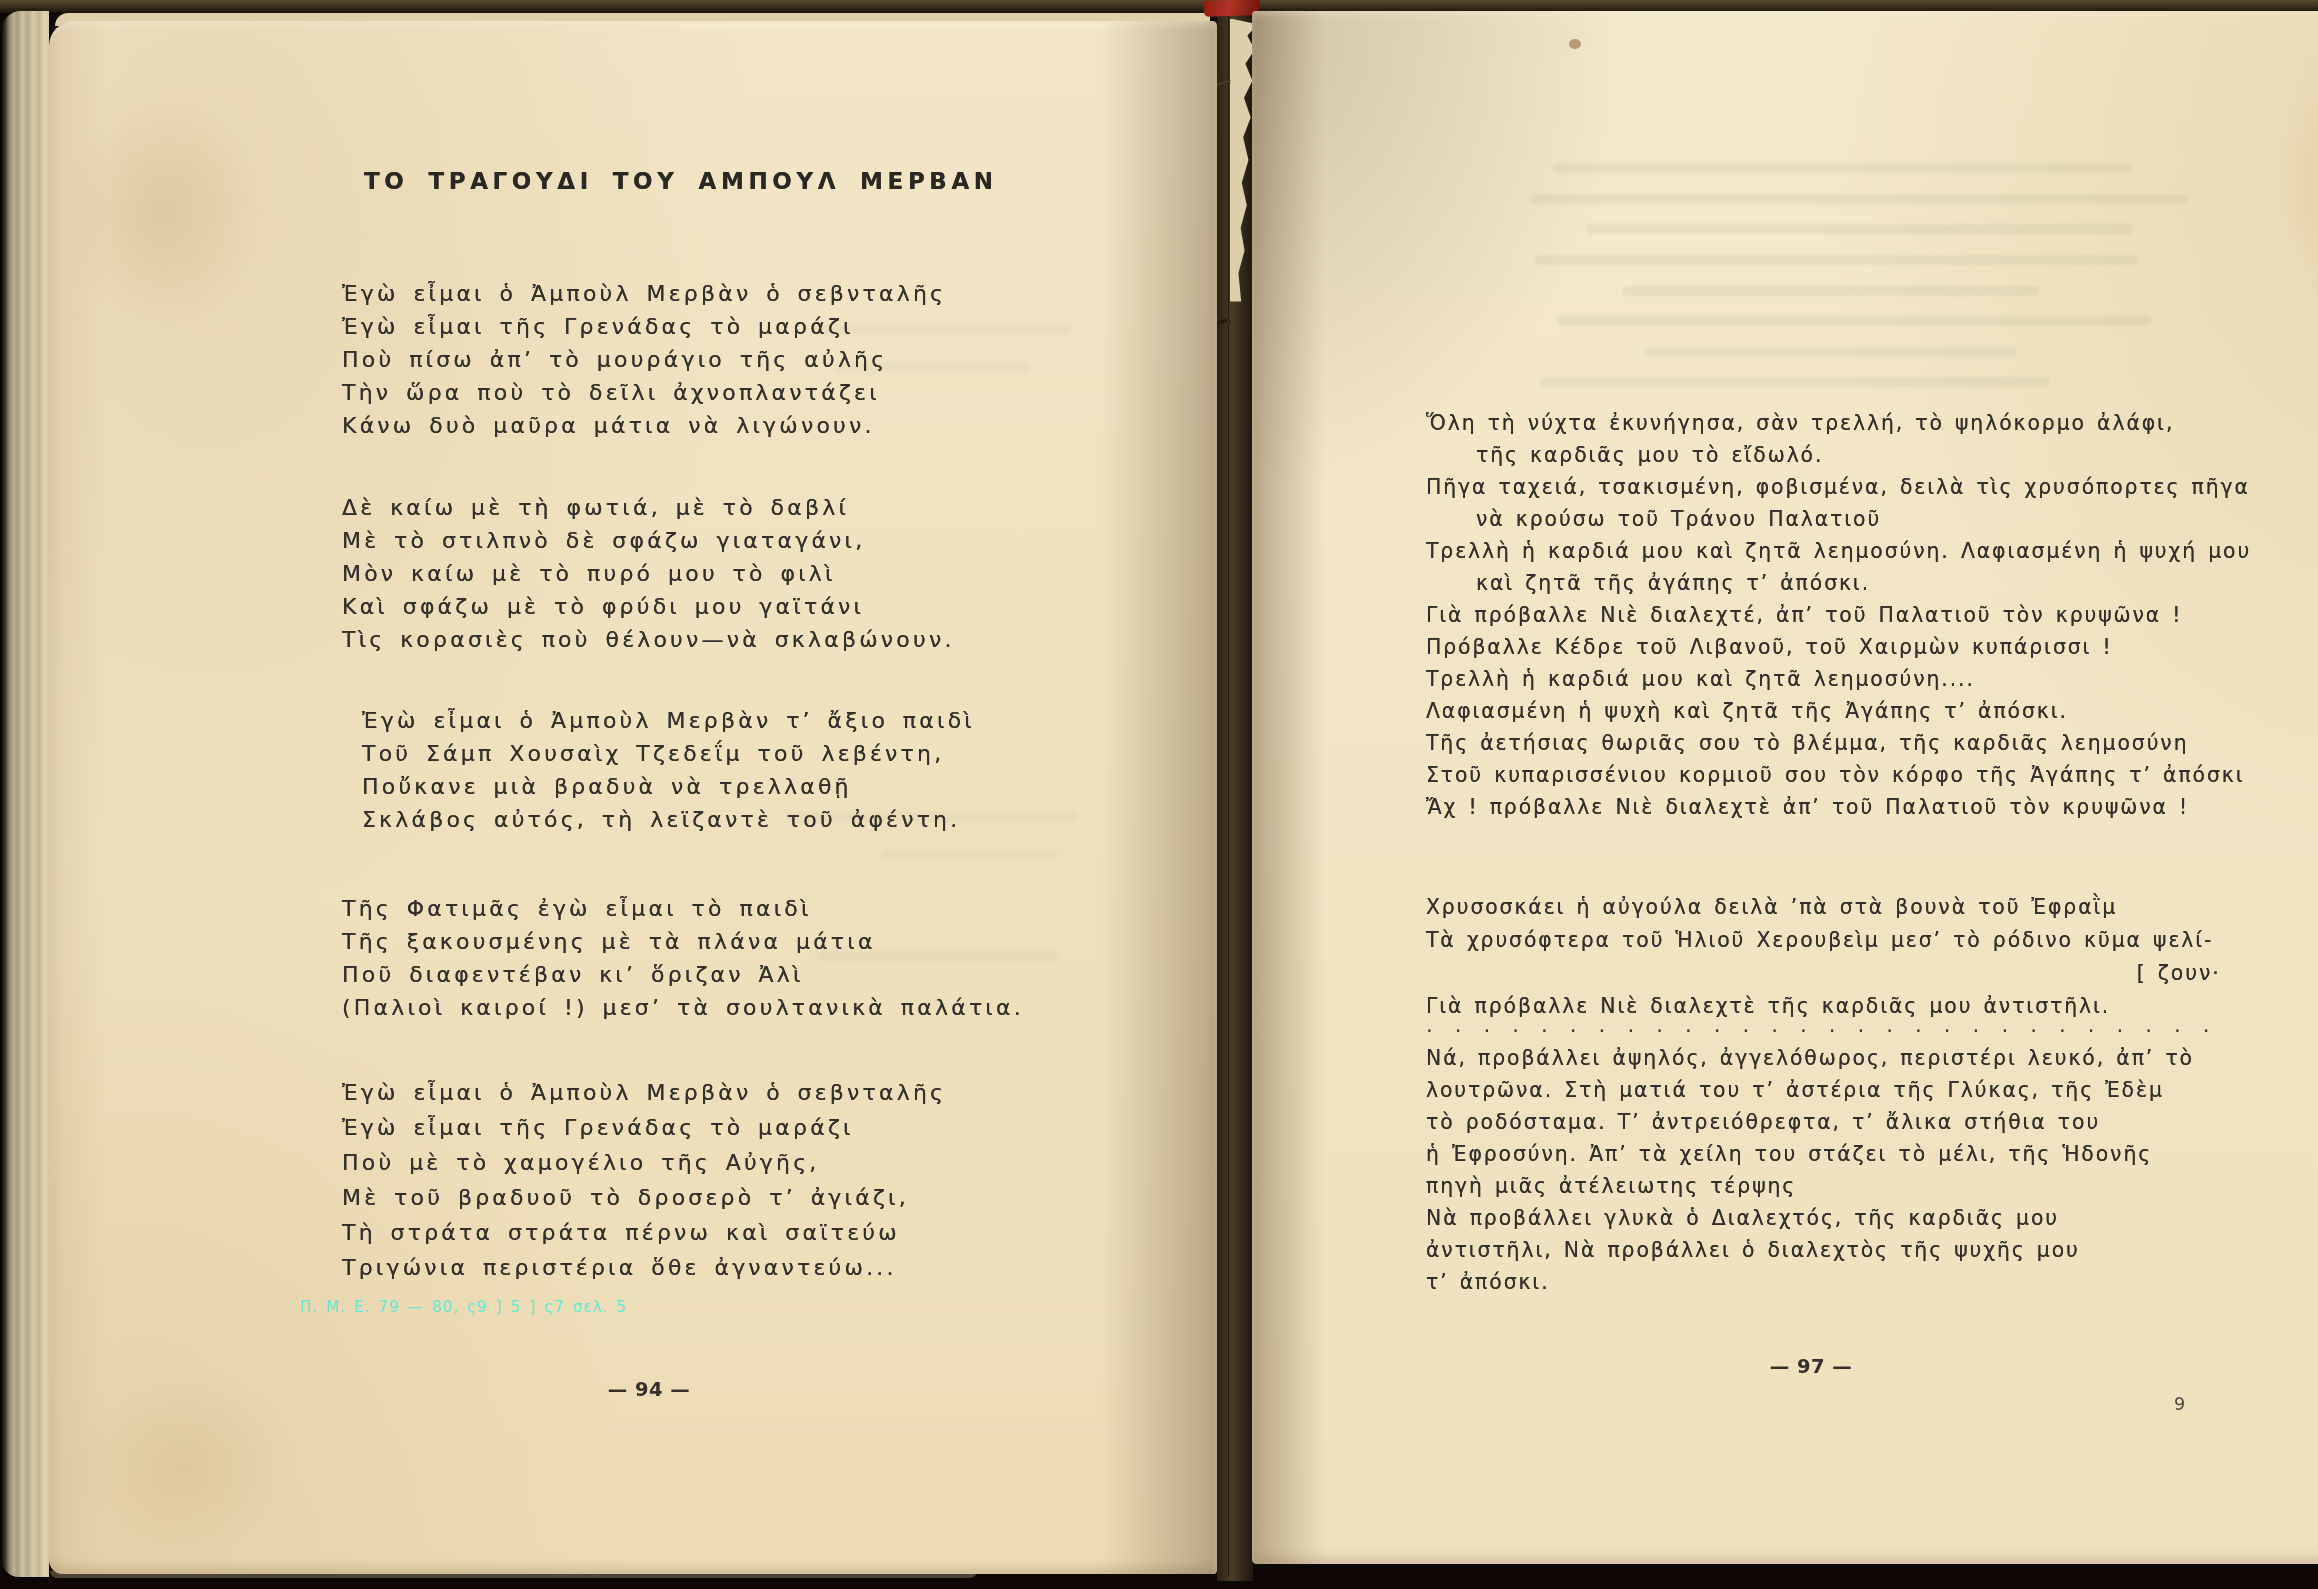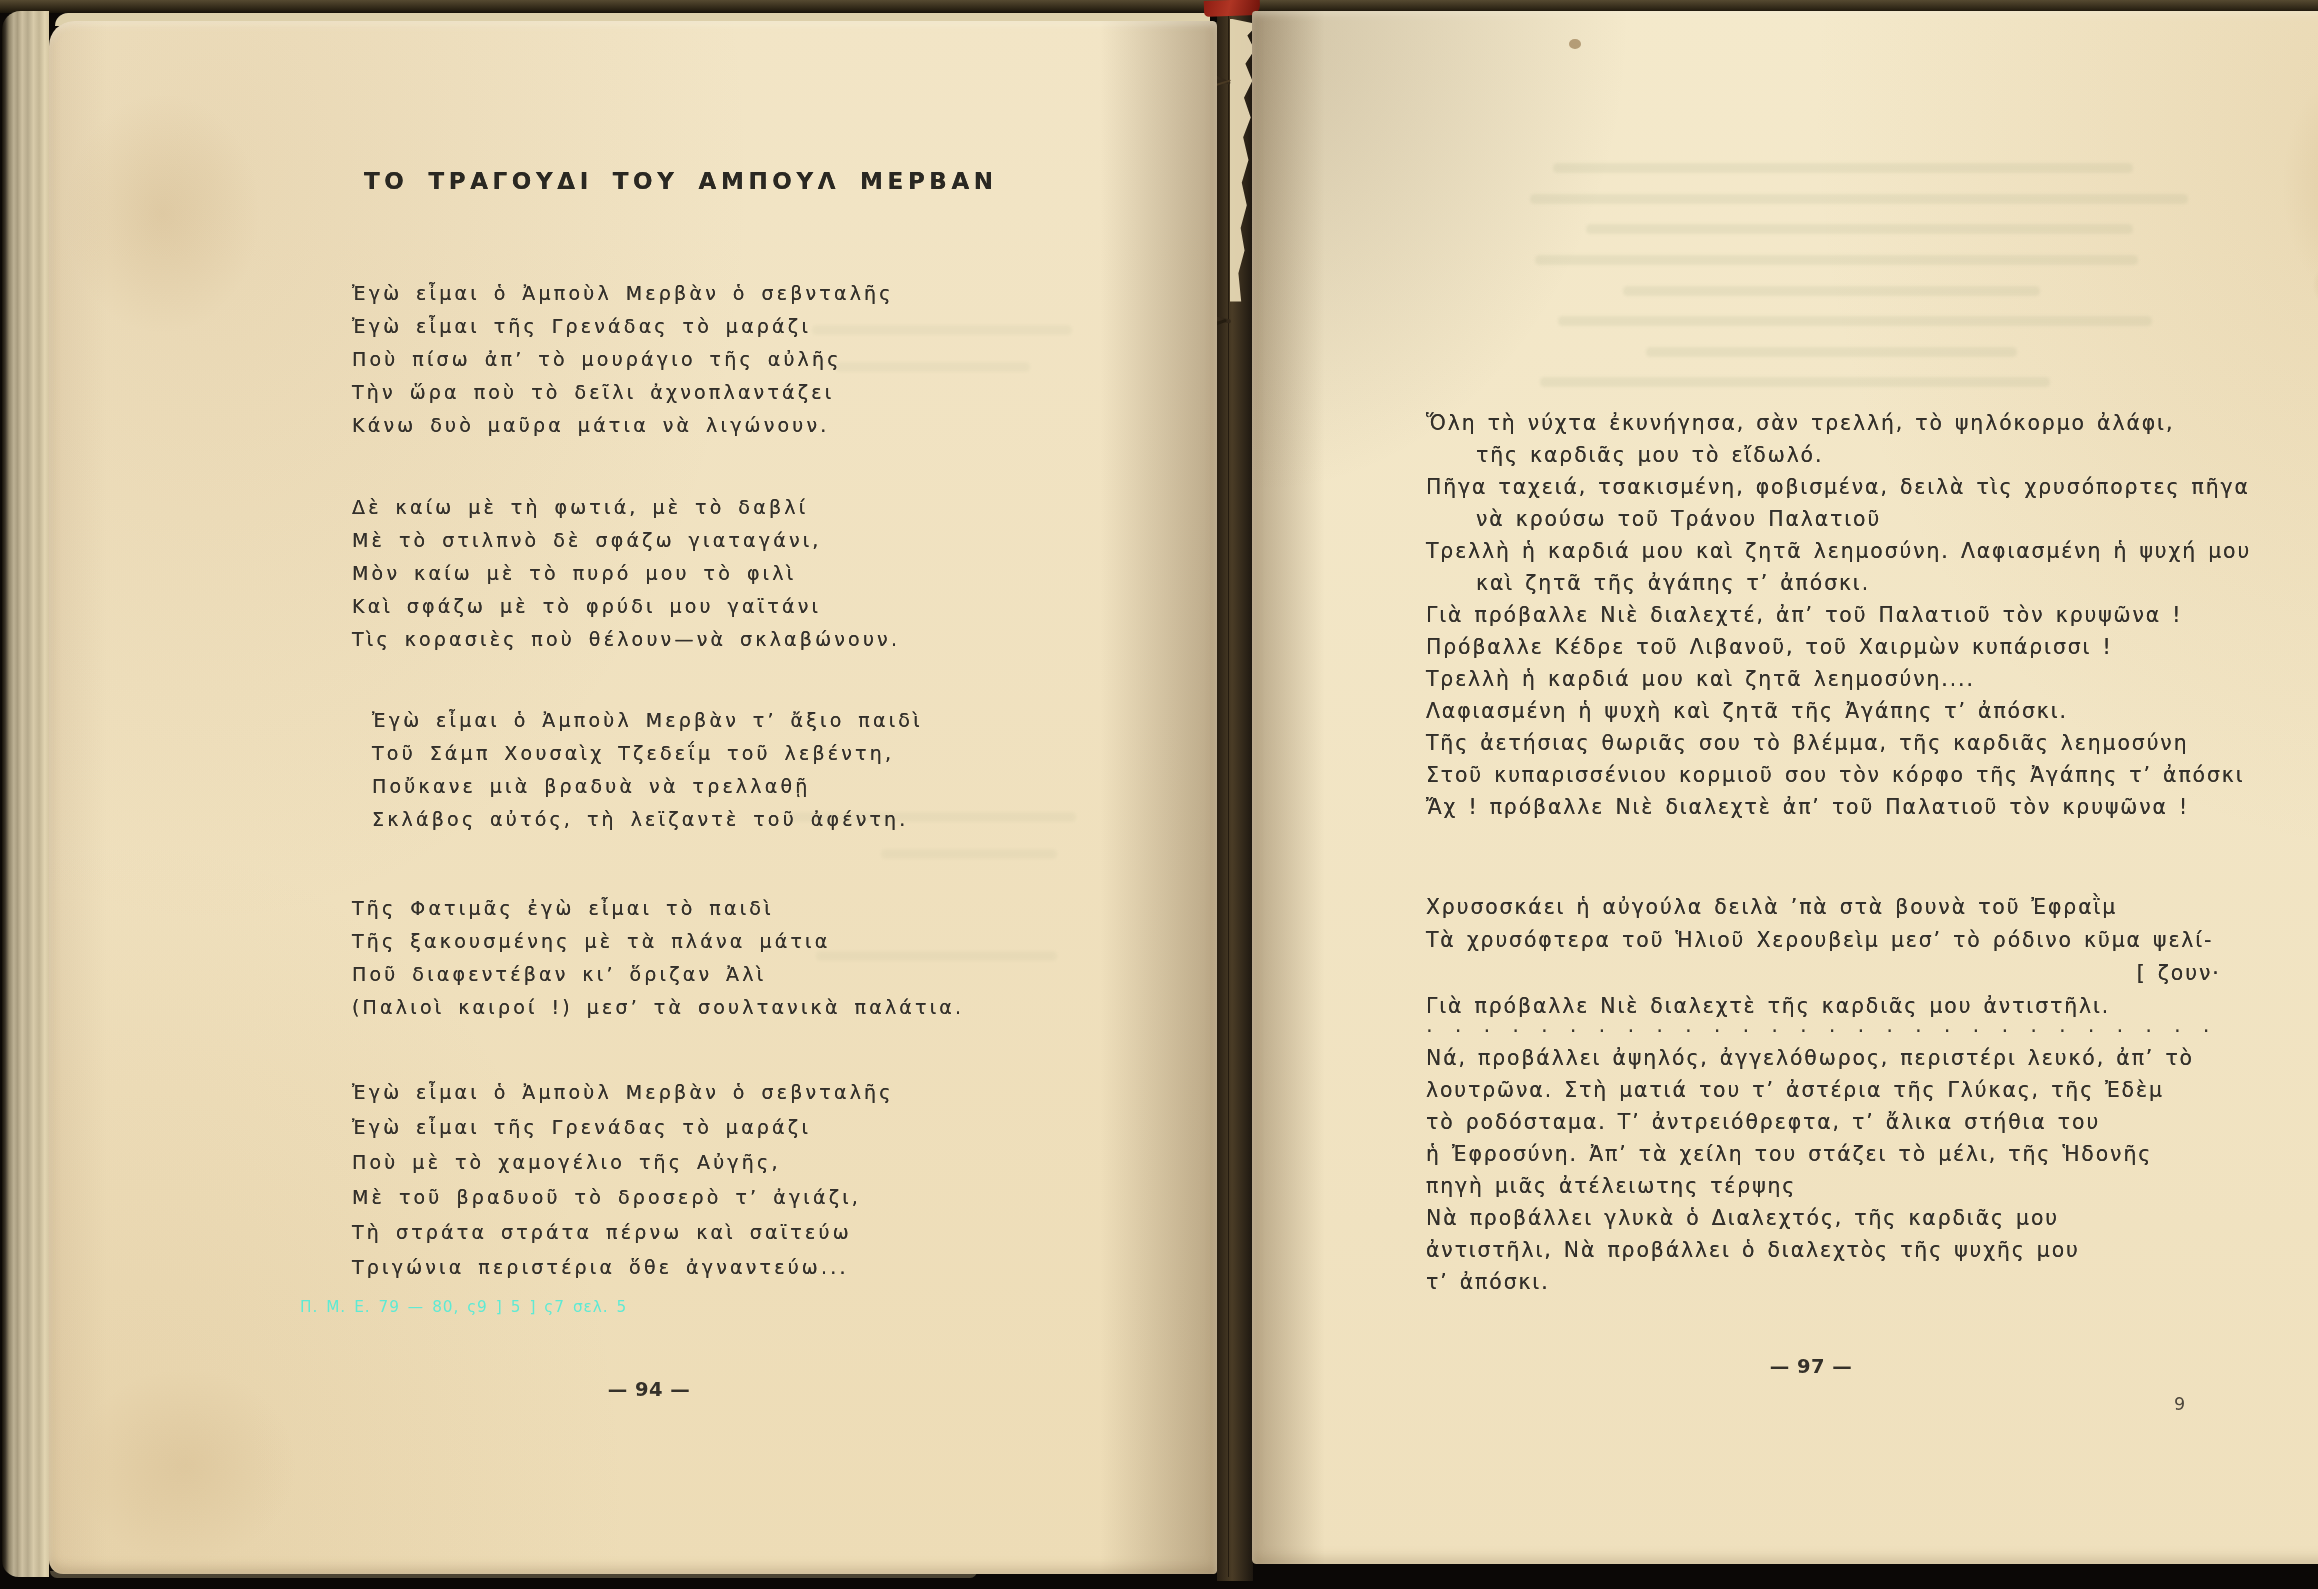--- a/index.html
+++ b/index.html
@@ -43,21 +43,21 @@
           border-radius:0 0 10.2px 4.6px;transform:rotate(-2deg);}
   
   .stain{position:absolute;pointer-events:none;}
   .ghost{position:absolute;background:#8e9a74;opacity:.12;filter:blur(1.4px);
          border-radius:4.2px;height:10.2px;pointer-events:none;}
   .ghost.faint{opacity:.07;}
   
   .ink{color:#33302b;text-shadow:0 0 0.2px rgba(40,36,30,.8);}
   .title{position:absolute;left:341px;top:168px;font-size:23px;font-weight:700;
          letter-spacing:4.6px;word-spacing:7.4px;color:#2a2822;margin-left:23px;}
-  .stanza{position:absolute;left:352px;font-size:19px;letter-spacing:3.2px;word-spacing:4.6px;
+  .stanza{position:absolute;left:342px;font-size:22px;letter-spacing:3.2px;word-spacing:4.6px;
           line-height:33px;white-space:pre-line;}
   .stanza.s5{line-height:35px;}
   .footnote{position:absolute;left:300px;top:1298px;font-size:15.3px;letter-spacing:0.9px;
             word-spacing:2.3px;color:#5eead4;}
   .pagenum{position:absolute;width:158px;text-align:center;font-size:19.5px;font-weight:700;
            letter-spacing:0.5px;color:#35312a;}
   .rblock{position:absolute;left:1426px;font-size:20.4px;letter-spacing:1.9px;word-spacing:2.8px;}
   .rb1{top:407px;line-height:32px;}
   .rb2{top:891px;width:802px;line-height:33px;}
   .rb3{top:1042px;line-height:32px;}

